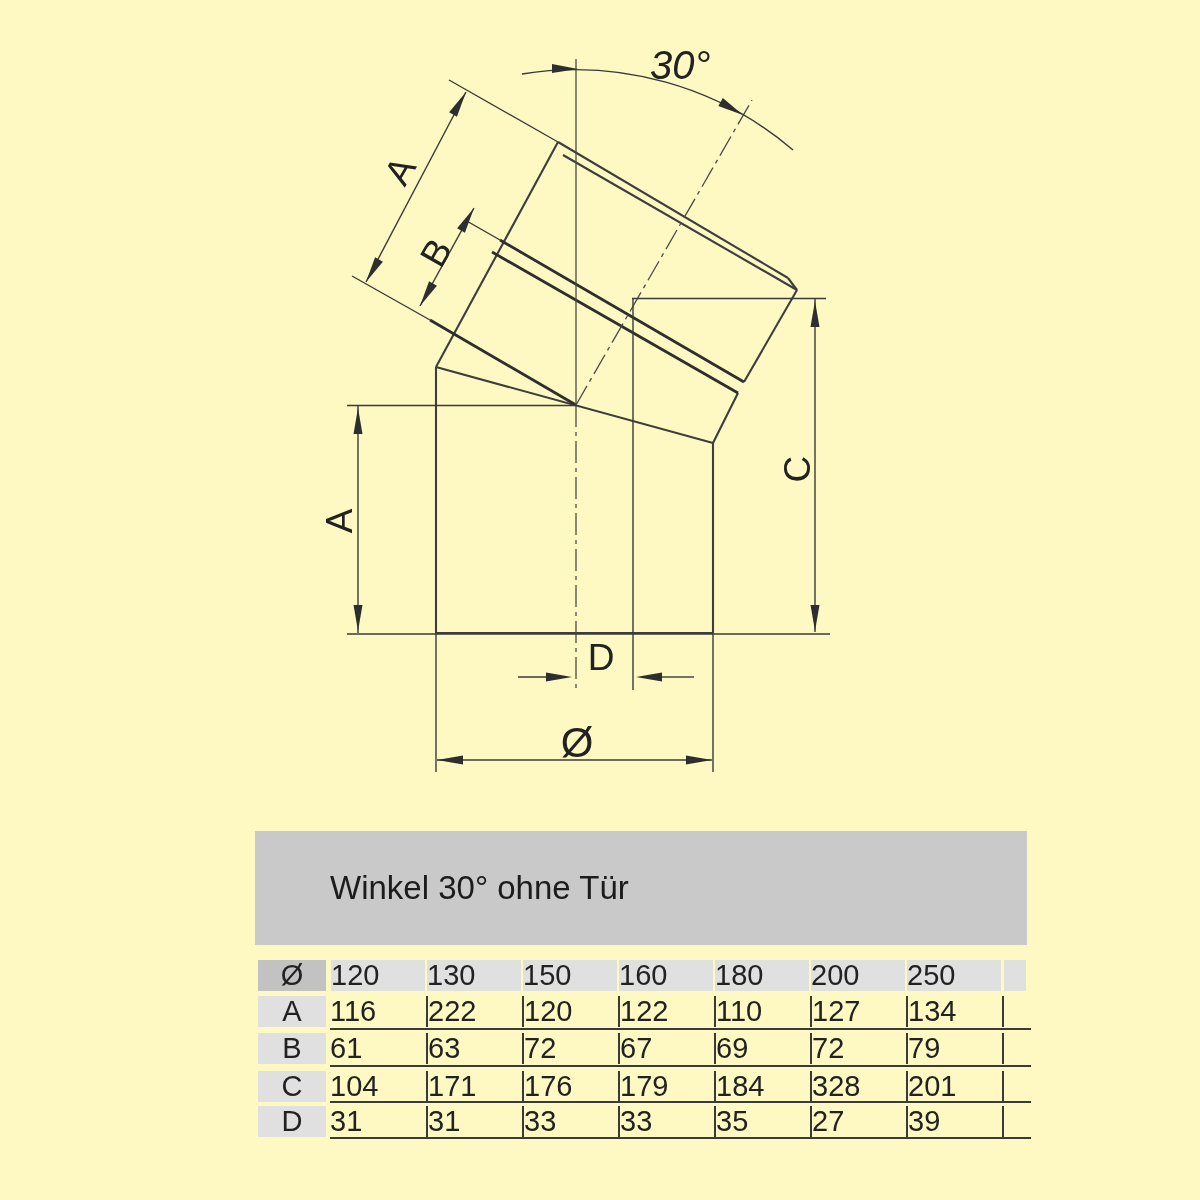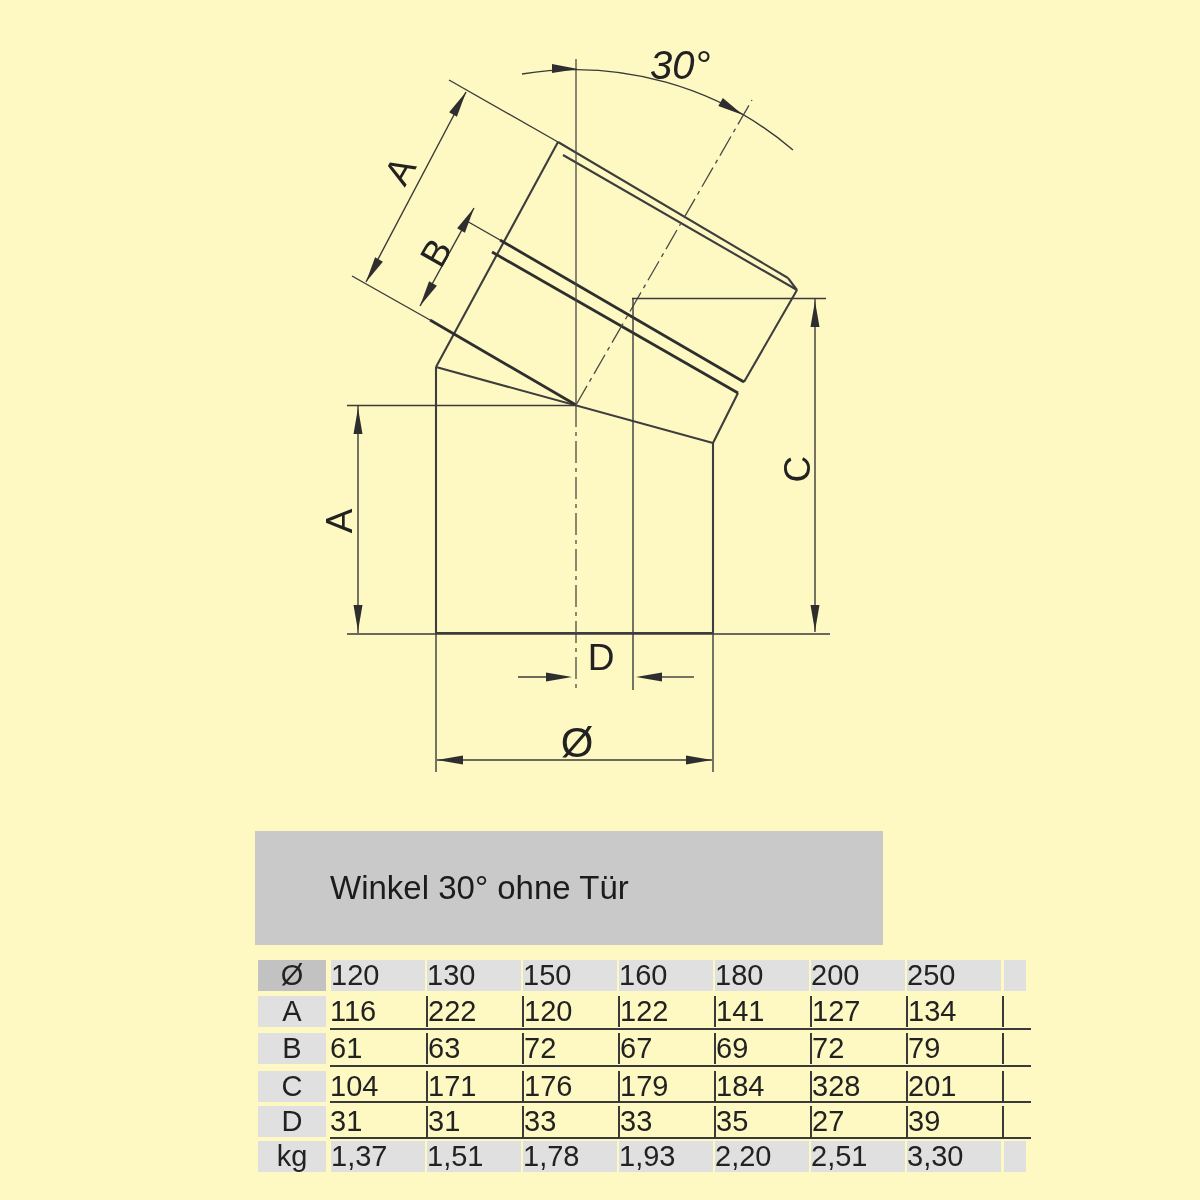--- a/index.html
+++ b/index.html
@@ -13,21 +13,21 @@
   svg.drawing .heavy    { stroke-width:2.8; stroke:#2e2e2e; }
   svg.drawing .thin     { stroke-width:1.4; stroke:#3a3a3a; }
   svg.drawing .center   { stroke-width:1.3; stroke:#4a4a4a; }
   svg.drawing .dashdot  { stroke-dasharray:22 5 4 5; }
   svg.drawing polygon   { fill:#2e2e2e; stroke:none; }
   svg.drawing text      { font-family:"Liberation Sans", sans-serif; fill:#222; font-size:37px; }
   svg.drawing text.big  { font-size:40px; font-style:italic; }
   svg.drawing text.dia  { font-size:42px; }
 
   .titlebar {
-    position:absolute; left:255px; top:831px; width:628px; height:114px;
+    position:absolute; left:255px; top:831px; width:772px; height:114px;
     background:#c9c9c9; display:flex; align-items:center;
   }
   .titlebar span { margin-left:75px; font-size:33px; color:#1c1c1c; }
 
   .spec-table { position:absolute; left:255px; top:960px; width:778px; height:240px; font-size:29px; color:#222; }
   .trow  { position:absolute; left:0; height:31px; display:flex; }
   .lbl   { width:68px; margin-left:3px; text-align:center; line-height:31px; background:#e0e0e0; }
   .lbl.dark { background:#c2c2c2; }
   .cells { display:flex; margin-left:4px; }
   .cell  { width:96px; line-height:31px; box-sizing:border-box; }
@@ -151,21 +151,21 @@
       </div>
     </div>
 
     <div class="trow" style="top:36px">
       <div class="lbl">A</div>
       <div class="cells bordered">
         <div class="cell">116</div>
         <div class="cell">222</div>
         <div class="cell">120</div>
         <div class="cell">122</div>
-        <div class="cell">141</div>
+        <div class="cell">110</div>
         <div class="cell">127</div>
         <div class="cell">134</div>
         <div class="endbar"></div>
         <div class="extra"></div>
       </div>
     </div>
     <div class="hline" style="top:68px"></div>
 
     <div class="trow" style="top:73px">
       <div class="lbl">B</div>
@@ -208,28 +208,15 @@
         <div class="cell">33</div>
         <div class="cell">35</div>
         <div class="cell">27</div>
         <div class="cell">39</div>
         <div class="endbar"></div>
         <div class="extra"></div>
       </div>
     </div>
     <div class="hline" style="top:177px"></div>
 
-    <div class="trow" style="top:181px">
-      <div class="lbl">kg</div>
-      <div class="cells">
-        <div class="cell g">1,37</div>
-        <div class="cell g">1,51</div>
-        <div class="cell g">1,78</div>
-        <div class="cell g">1,93</div>
-        <div class="cell g">2,20</div>
-        <div class="cell g">2,51</div>
-        <div class="cell g">3,30</div>
-        <div class="extra g"></div>
-      </div>
-    </div>
 
   </div>
 </div>
 
 </body></html>

